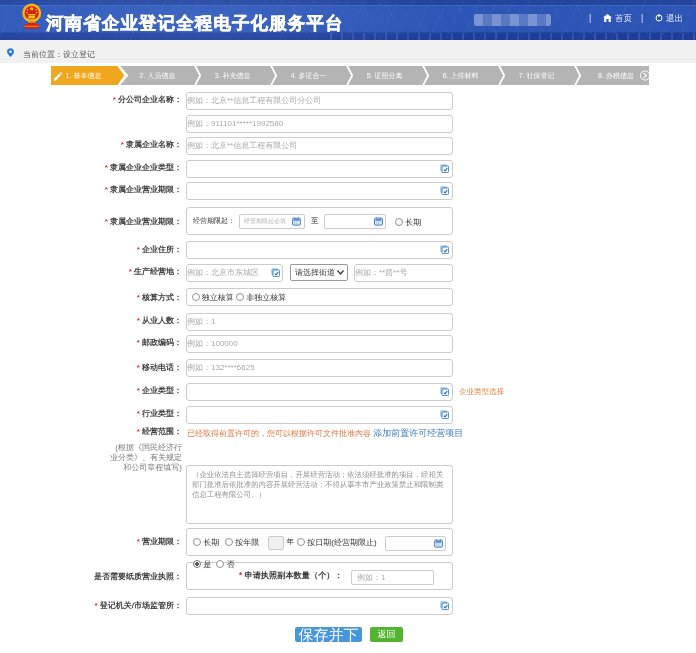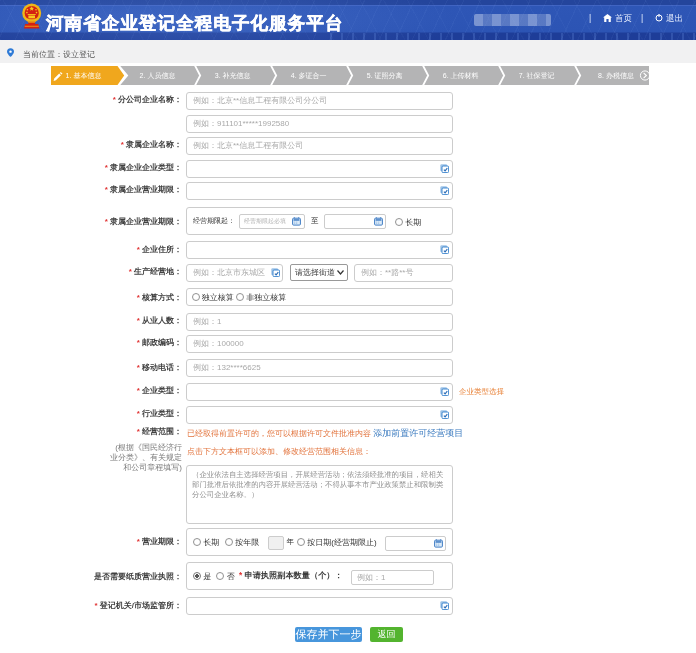--- a/index.html
+++ b/index.html
@@ -14,29 +14,29 @@
 #title{position:absolute;left:46px;top:11px;font-size:17.5px;font-weight:bold;color:#fff;letter-spacing:1.1px;white-space:nowrap;-webkit-text-stroke:0.5px #fff;}
 .nav{position:absolute;top:13px;color:#e8efff;font-size:8.5px;}
 #blur1{position:absolute;left:474px;top:14px;width:77px;height:12px;border-radius:2px;
 background:repeating-linear-gradient(90deg, rgba(185,200,232,.55) 0 9px, rgba(150,170,215,.42) 9px 18px);}
 #crumb{position:absolute;left:0;top:40px;width:696px;height:23px;background:#f1f1f2;}
 #crumbtxt{position:absolute;left:23px;top:49px;font-size:8px;color:#555;}
 #wizard{position:absolute;left:51px;top:65.5px;}
 
 .lab{position:absolute;left:22px;width:160px;text-align:right;font-size:8px;font-weight:bold;color:#404040;line-height:10.5px;}
 .req:before{content:"* ";color:#e03131;}
-.inp{position:absolute;left:186px;width:267px;height:18px;border:1px solid #ccc;border-radius:3px;box-sizing:border-box;background:#fff;font-size:8px;color:#a9a9a9;line-height:15px;padding-left:6px;}
+.inp{position:absolute;left:186px;width:267px;height:18px;border:1px solid #ccc;border-radius:3px;box-sizing:border-box;background:#fff;font-size:8px;color:#a9a9a9;line-height:15px;}
 .box{position:absolute;left:186px;width:267px;border:1px solid #ccc;border-radius:3px;box-sizing:border-box;background:#fff;}
 .pick{position:absolute;width:9px;height:9px;}
 .cal{position:absolute;width:9px;height:9px;}
 .il{position:absolute;font-size:8px;line-height:8px;white-space:nowrap;color:#333}
 .rad{display:inline-block;width:6px;height:6px;border:1px solid #919191;border-radius:50%;background:#fff;vertical-align:-1px;}
 .rtxt{font-size:8px;color:#333;}
 a.lnk{color:#3a7abf;text-decoration:none;}
-#btnblue{position:absolute;left:295px;top:627px;width:67px;height:15px;background:#4796dc;color:#fff;font-size:11px;text-align:center;line-height:15px;border-radius:2px;}
+#btnblue{position:absolute;left:295px;top:627px;width:67px;height:15px;background:#4796dc;color:#fff;font-size:15px;text-align:center;line-height:15px;border-radius:2px;}
 #btngreen{position:absolute;left:370px;top:627px;width:33px;height:15px;background:#53b42f;color:#fff;font-size:9px;text-align:center;line-height:15px;border-radius:2px;}
 </style>
 </head>
 <body>
 <div id="page">
 
   <div id="hdr">
     <svg width="20" height="26" style="position:absolute;left:22px;top:3px" viewBox="0 0 20 26">
       <circle cx="9.7" cy="10" r="9.5" fill="#efb617"></circle>
       <circle cx="9.7" cy="10" r="7.1" fill="#d42113"></circle>
@@ -199,25 +199,24 @@
   <div class="inp" style="top:405.5px"></div>
   <svg class="pick" style="left:440px;top:409.5px" viewBox="0 0 9 9">
       <rect x="0.3" y="0.3" width="6.8" height="6.8" rx="1.2" fill="#9fc4e8"></rect>
       <rect x="2" y="2" width="6.6" height="6.6" rx="1.1" fill="#fff" stroke="#3f87cf" stroke-width="1"></rect>
       <path d="M3.9 5.6 l1.2 1.2 2.2-2.6" stroke="#2f6fb8" stroke-width="1.2" fill="none"></path>
     </svg>
 
   <div class="lab req" style="top:427px">经营范围：</div>
   <div class="lab" style="top:443px;font-weight:normal;color:#7a7a7a;font-size:8px;line-height:10.2px">(根据《国民经济行<br>业分类》、有关规定<br>和公司章程填写)</div>
   <div style="position:absolute;left:187px;top:427px;font-size:8px;color:#e2733c;white-space:nowrap">已经取得前置许可的，您可以根据许可文件批准内容 <a class="lnk" style="font-size:9px">添加前置许可经营项目</a></div>
-  <div style="position:absolute;left:187px;top:445.5px;font-size:8px;color:#e2733c">点击下方文本框可以添加、修改经营范围相关信息：</div>
   <div style="position:absolute;left:186px;top:465px;width:267px;height:58.5px;border:1px solid #ccc;border-radius:3px;box-sizing:border-box;font-size:7.4px;color:#8f8f8f;line-height:10px;padding:4px 5px;overflow:hidden">
       <div style="white-space:nowrap">（企业依法自主选择经营项目，开展经营活动；依法须经批准的项目，经相关</div>
       <div style="white-space:nowrap">部门批准后依批准的内容开展经营活动；不得从事本市产业政策禁止和限制类</div>
-      <div style="white-space:nowrap">分公司企业名称。）</div>
+      <div style="white-space:nowrap">信息工程有限公司。）</div>
     </div>
 
   <div class="lab req" style="top:537px">营业期限：</div>
   <div class="box" style="top:527.5px;height:28px"></div>
   <div class="il" style="left:193px;top:538px"><span class="rad"></span><span class="rtxt"> 长期</span></div>
   <div class="il" style="left:225px;top:538px"><span class="rad"></span><span class="rtxt"> 按年限</span></div>
   <div style="position:absolute;left:267.5px;top:536px;width:16px;height:14px;border:1px solid #ccc;border-radius:2px;box-sizing:border-box;background:#f0f0f0"></div>
   <div class="il" style="left:286.5px;top:538px;font-size:7.5px">年</div>
   <div class="il" style="left:297px;top:538px"><span class="rad"></span><span class="rtxt"> 按日期(经营期限止)</span></div>
   <div style="position:absolute;left:384.5px;top:535.5px;width:61.5px;height:15px;border:1px solid #ccc;border-radius:2px;box-sizing:border-box"></div>
@@ -227,21 +226,21 @@
       <rect x="0.6" y="1.2" width="7.8" height="6.9" rx="1" fill="#ddebf8" stroke="#3f7cc4" stroke-width="1"></rect>
       <rect x="1.6" y="2.2" width="5.8" height="1.5" fill="#3f7cc4"></rect>
       <rect x="2" y="4.6" width="1.3" height="1" fill="#9ec4e8"></rect>
       <rect x="4" y="4.6" width="1.3" height="1" fill="#9ec4e8"></rect>
       <rect x="2" y="6.2" width="1.3" height="1" fill="#9ec4e8"></rect>
       <rect x="4" y="6.2" width="1.3" height="1" fill="#9ec4e8"></rect>
     </svg>
 
   <div class="lab" style="top:571.5px">是否需要纸质营业执照：</div>
   <div class="box" style="top:562px;height:27.5px"></div>
-  <div class="il" style="left:193px;top:572px"><span class="rad" style="background:radial-gradient(circle,#555 0 1.8px,#fff 2px);border-color:#777"></span><span class="rtxt"> 是</span> <span class="rad" style="margin-left:3px"></span><span class="rtxt"> 否</span></div>
+  <div class="il" style="left:193px;top:560px"><span class="rad" style="background:radial-gradient(circle,#555 0 1.8px,#fff 2px);border-color:#777"></span><span class="rtxt"> 是</span> <span class="rad" style="margin-left:3px"></span><span class="rtxt"> 否</span></div>
   <div class="il" style="left:239px;top:572px;font-size:8.2px;font-weight:bold;color:#3c3c3c"><span style="color:#e03131">* </span>申请执照副本数量（个）：</div>
   <div style="position:absolute;left:351px;top:569.5px;width:83px;height:15.5px;border:1px solid #ccc;border-radius:2px;box-sizing:border-box;font-size:8px;color:#a9a9a9;line-height:14px;padding-left:5px">例如：1</div>
 
   <div class="lab req" style="top:600.5px">登记机关/市场监管所：</div>
   <div class="inp" style="top:596.5px"></div>
   <svg class="pick" style="left:440px;top:600.5px" viewBox="0 0 9 9">
       <rect x="0.3" y="0.3" width="6.8" height="6.8" rx="1.2" fill="#9fc4e8"></rect>
       <rect x="2" y="2" width="6.6" height="6.6" rx="1.1" fill="#fff" stroke="#3f87cf" stroke-width="1"></rect>
       <path d="M3.9 5.6 l1.2 1.2 2.2-2.6" stroke="#2f6fb8" stroke-width="1.2" fill="none"></path>
     </svg>

